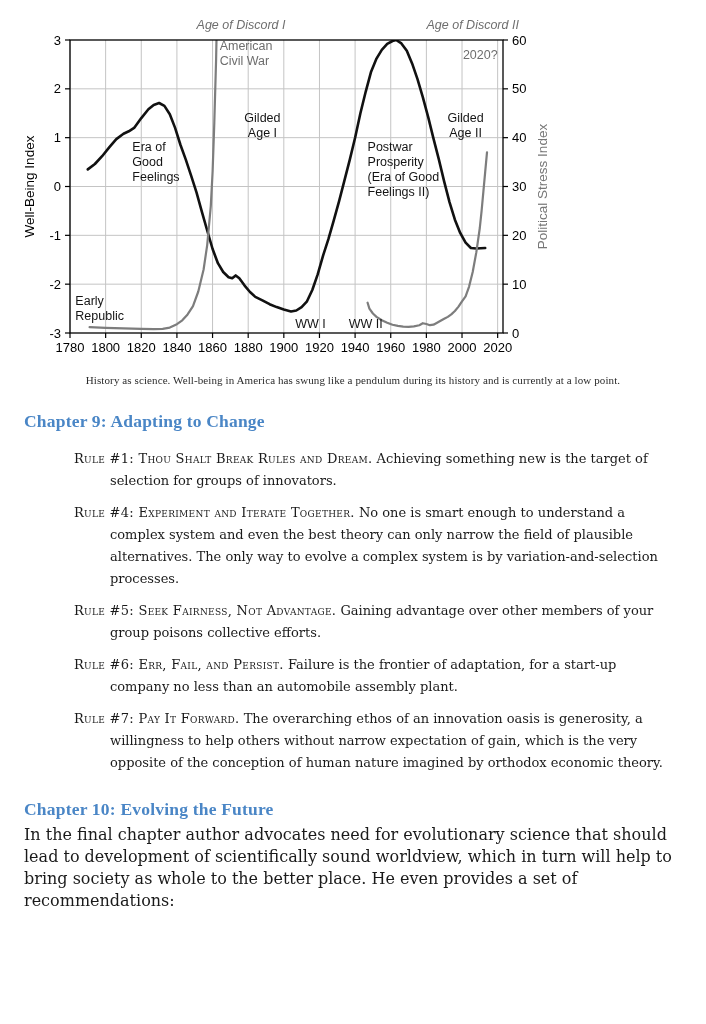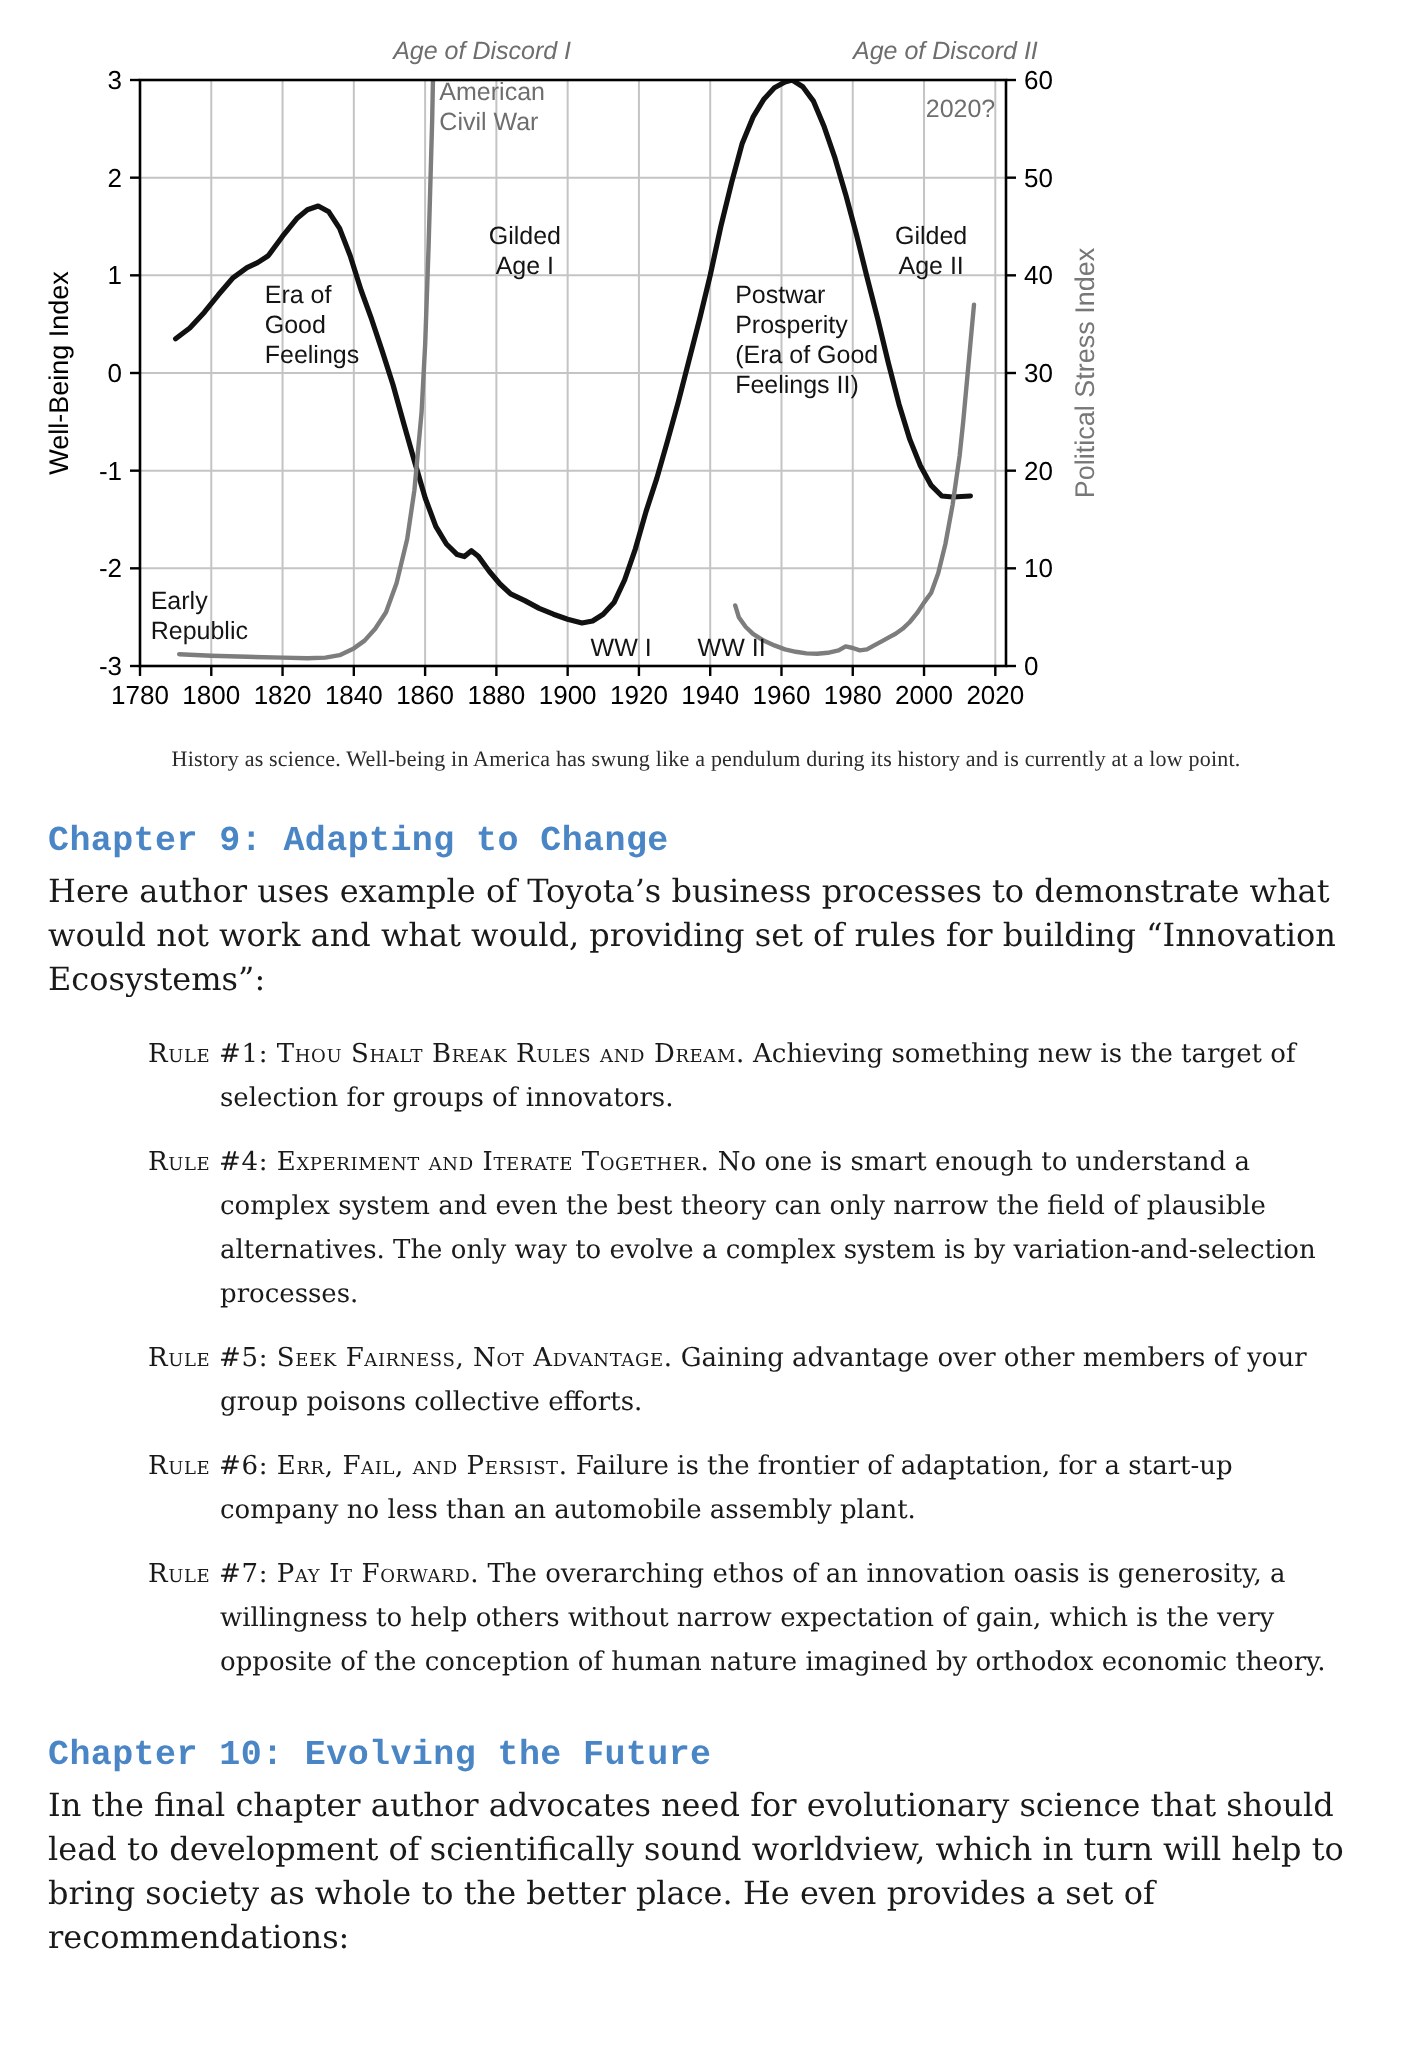--- a/index.html
+++ b/index.html
@@ -3,21 +3,21 @@
 <meta charset="utf-8">
 <style>
   html,body{margin:0;padding:0;background:#ffffff;}
   .page{position:relative;width:706px;height:1024px;background:#fff;overflow:hidden;
         font-family:"DejaVu Serif",serif;color:#1a1a1a;}
   figure{margin:0;padding:0;}
   #chart{width:706px;height:366px;}
   figcaption{margin-top:8px;text-align:center;font-size:11px;letter-spacing:.1px;
              color:#2b2b2b;font-family:Liberation Serif, serif;}
   .content{padding:0 24px;}
-  h2{font-family:Liberation Mono, monospace;font-weight:bold;font-size:17.5px;
+  h2{font-family:Liberation Serif, serif;font-weight:bold;font-size:17.5px;
      color:#4a86c6;margin:25px 0 4px 0;letter-spacing:.2px;}
   p.body-par{font-size:16px;line-height:22px;margin:0;}
   .rules{margin:16px 0 6px 0;}
   p.rule{font-size:13px;line-height:22px;margin:0 10px 10px 0;
          padding-left:86px;text-indent:-36px;}
   .sc{font-variant:small-caps;letter-spacing:.3px;}
   svg text{font-family:"Liberation Sans",sans-serif;}
 </style>
 </head>
 <body>
@@ -125,21 +125,20 @@
             <text x="367.5761316872428" y="151.34000000000003" fill="#141414" text-anchor="start"><tspan x="367.5761316872428" y="151.34000000000003">Postwar</tspan><tspan x="367.5761316872428" y="166.34000000000003">Prosperity</tspan><tspan x="367.5761316872428" y="181.34000000000003">(Era of Good</tspan><tspan x="367.5761316872428" y="196.34000000000003">Feelings II)</tspan></text>
             <text x="75.34567901234568" y="304.6766666666667" fill="#141414" text-anchor="start"><tspan x="75.34567901234568" y="304.6766666666667">Early</tspan><tspan x="75.34567901234568" y="319.6766666666667">Republic</tspan></text>
             <text x="310.55555555555554" y="328.1166666666667" fill="#141414" text-anchor="middle"><tspan x="310.55555555555554" y="328.1166666666667">WW I</tspan></text>
             <text x="365.79423868312756" y="328.1166666666667" fill="#141414" text-anchor="middle"><tspan x="365.79423868312756" y="328.1166666666667">WW II</tspan></text>
           </g>
         </svg></div>
     <figcaption>History as science. Well-being in America has swung like a pendulum during its history and is currently at a low point.</figcaption>
   </figure>
   <section class="content">
     <h2 style="color: rgb(74, 134, 198);">Chapter 9: Adapting to Change</h2>
-    <p class="body-par">Here author uses example of Toyota’s business processes to demonstrate what would not work and what would, providing set of rules for building “Innovation Ecosystems”:</p>
     <div class="rules" id="rules">
         <p class="rule"><span class="sc">Rule #1: Thou Shalt Break Rules and Dream.</span><span> Achieving something new is the target of selection for groups of innovators.</span></p>
         <p class="rule"><span class="sc">Rule #4: Experiment and Iterate Together.</span><span> No one is smart enough to understand a complex system and even the best theory can only narrow the field of plausible alternatives. The only way to evolve a complex system is by variation-and-selection processes.</span></p>
         <p class="rule"><span class="sc">Rule #5: Seek Fairness, Not Advantage.</span><span> Gaining advantage over other members of your group poisons collective efforts.</span></p>
         <p class="rule"><span class="sc">Rule #6: Err, Fail, and Persist.</span><span> Failure is the frontier of adaptation, for a start-up company no less than an automobile assembly plant.</span></p>
         <p class="rule"><span class="sc">Rule #7: Pay It Forward.</span><span> The overarching ethos of an innovation oasis is generosity, a willingness to help others without narrow expectation of gain, which is the very opposite of the conception of human nature imagined by orthodox economic theory.</span></p>
       </div>
     <h2 style="color: rgb(74, 134, 198);">Chapter 10: Evolving the Future</h2>
     <p class="body-par">In the final chapter author advocates need for evolutionary science that should lead to development of scientifically sound worldview, which in turn will help to bring society as whole to the better place. He even provides a set of recommendations:</p>
   </section>

